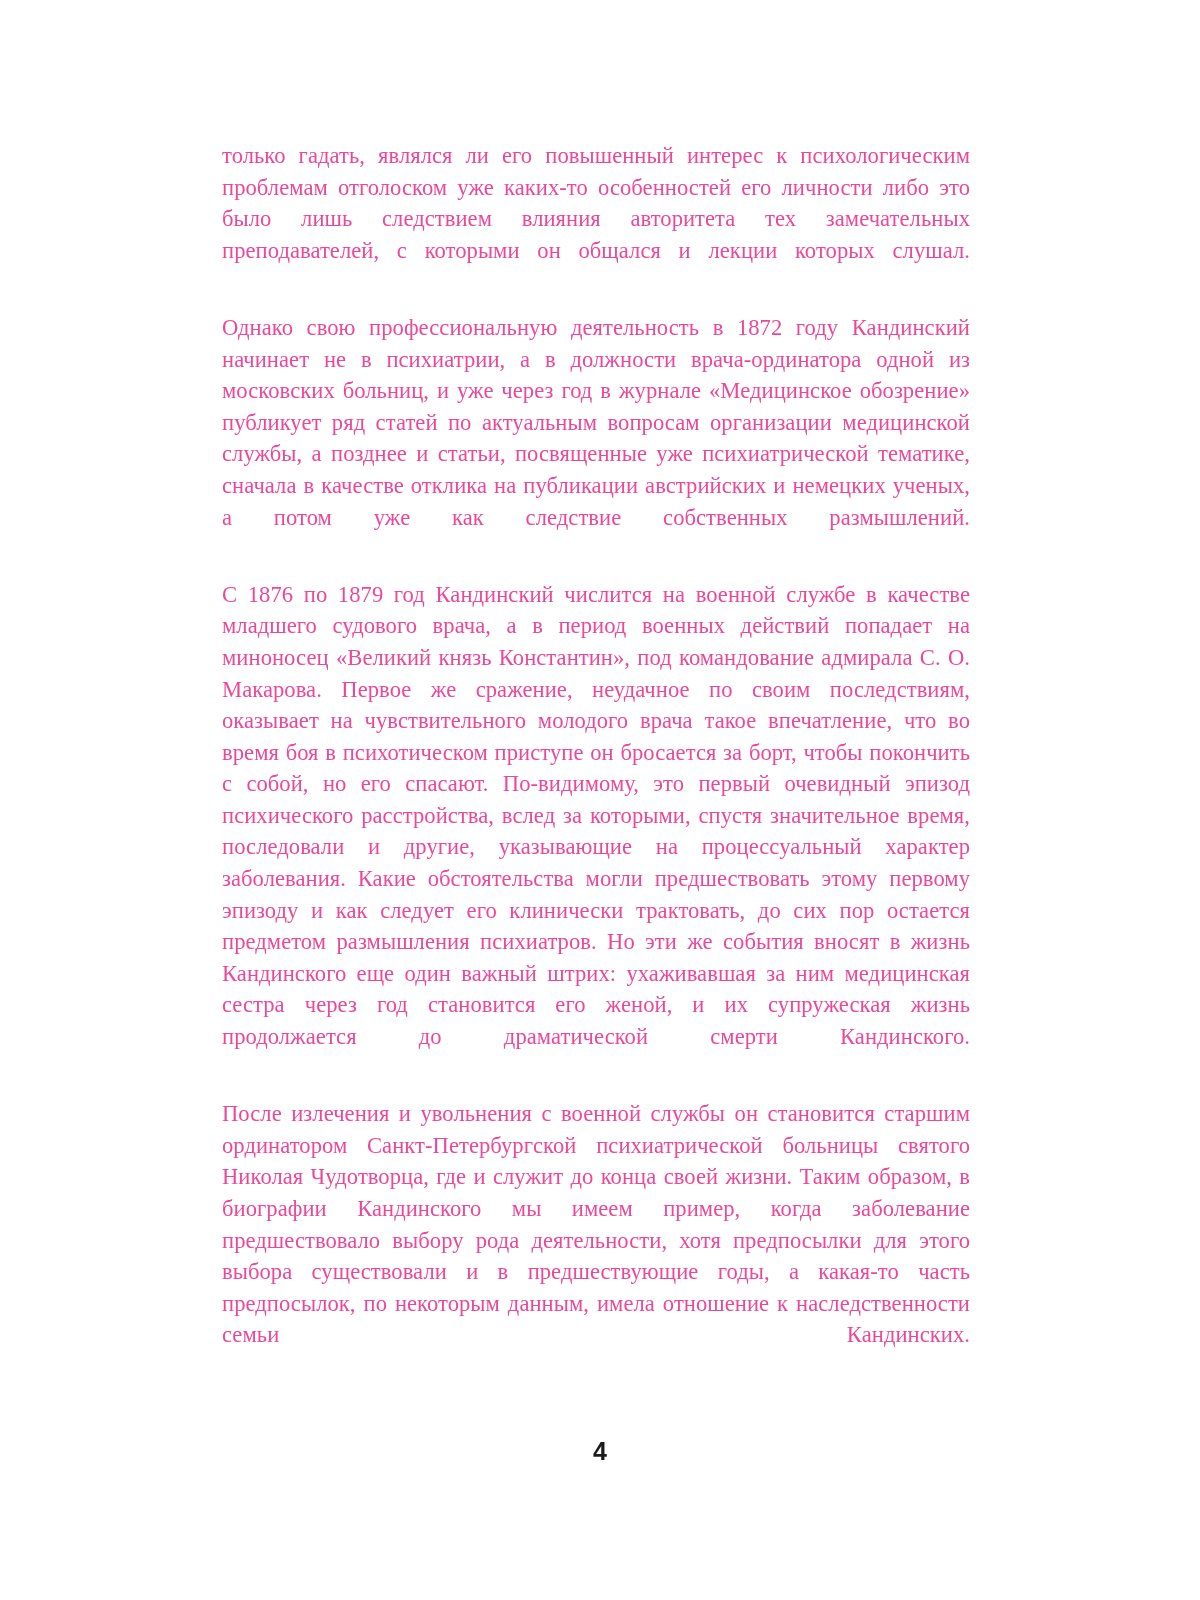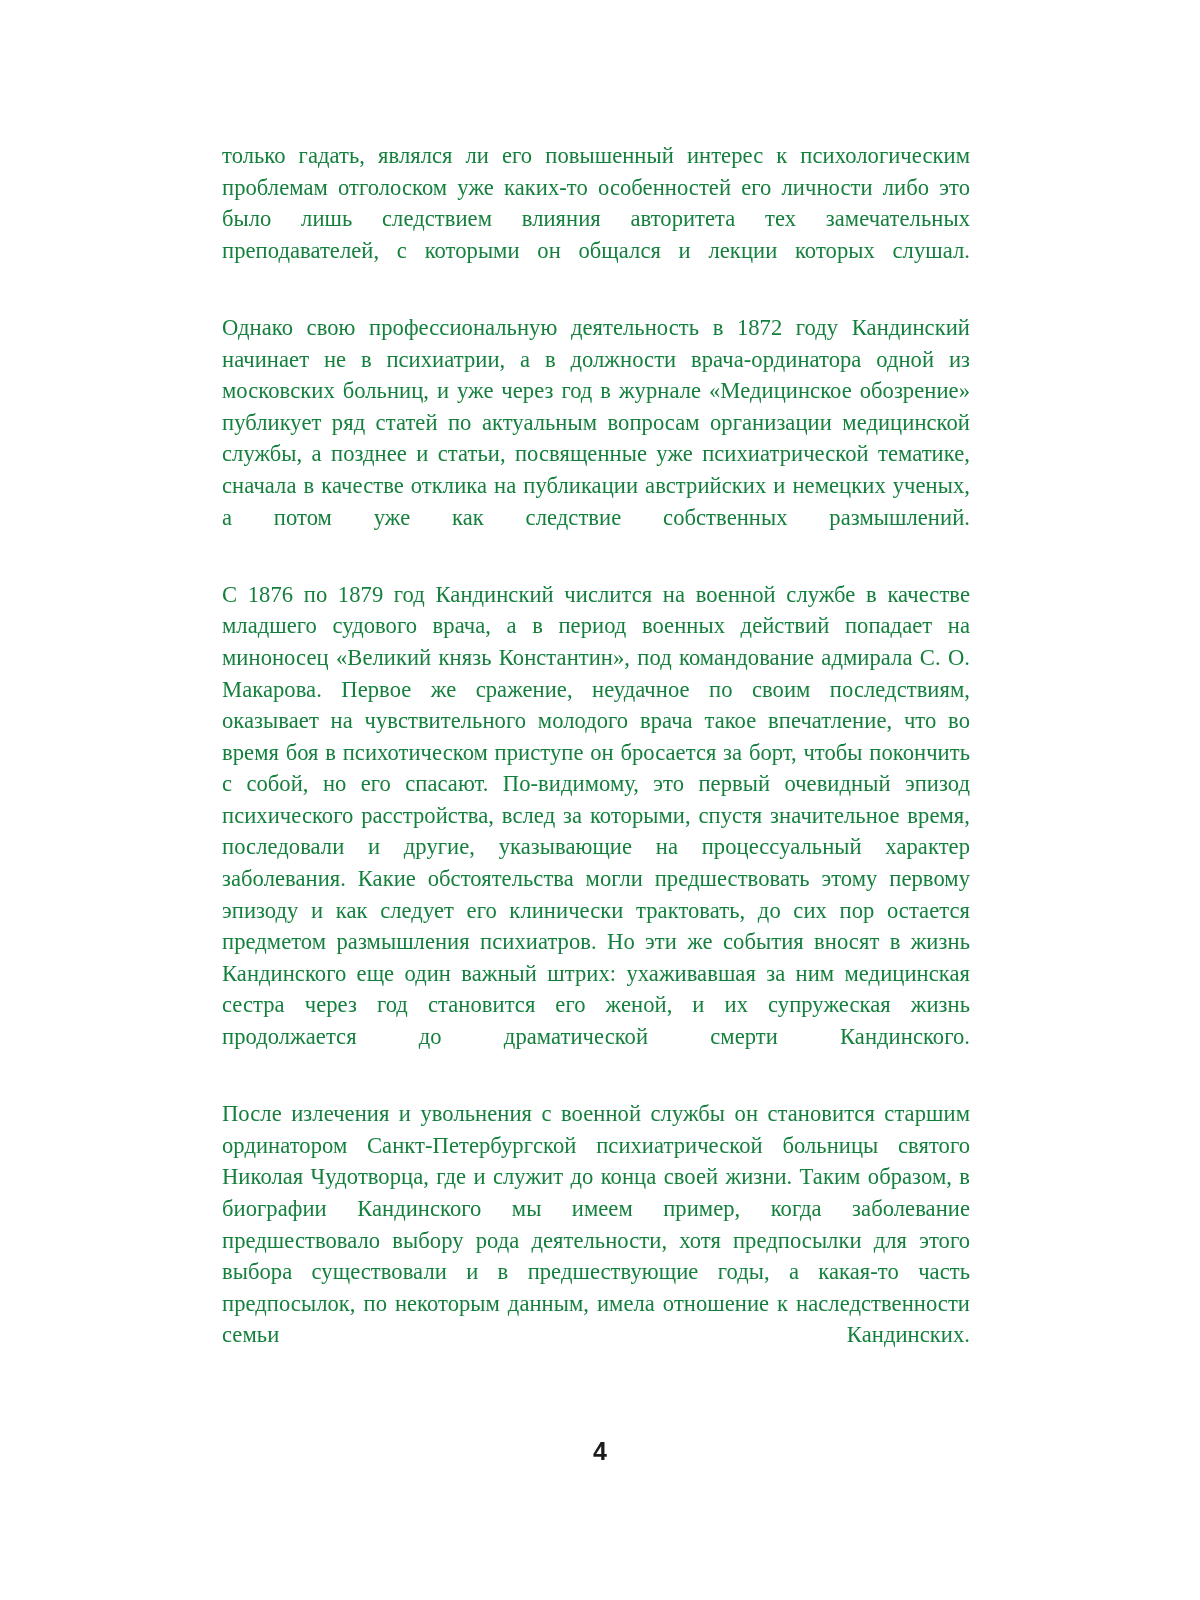--- a/index.html
+++ b/index.html
@@ -20,21 +20,21 @@
     position: absolute;
     left: 222px;
     top: 140px;
     width: 748px;
   }
   .para {
     margin: 0 0 14px 0;
     font-family: "Liberation Serif", "DejaVu Serif", serif;
     font-size: 22.6px;
     line-height: 31.6px;
-    color: #15803d;
+    color: #ec4899;
     text-align: justify;
     text-justify: inter-word;
     hyphens: manual;
     -webkit-hyphens: manual;
     word-spacing: -0.2px;
     letter-spacing: 0.05px;
   }
   .para:last-of-type {
     margin-bottom: 0;
     font-family: Liberation Serif, serif;

